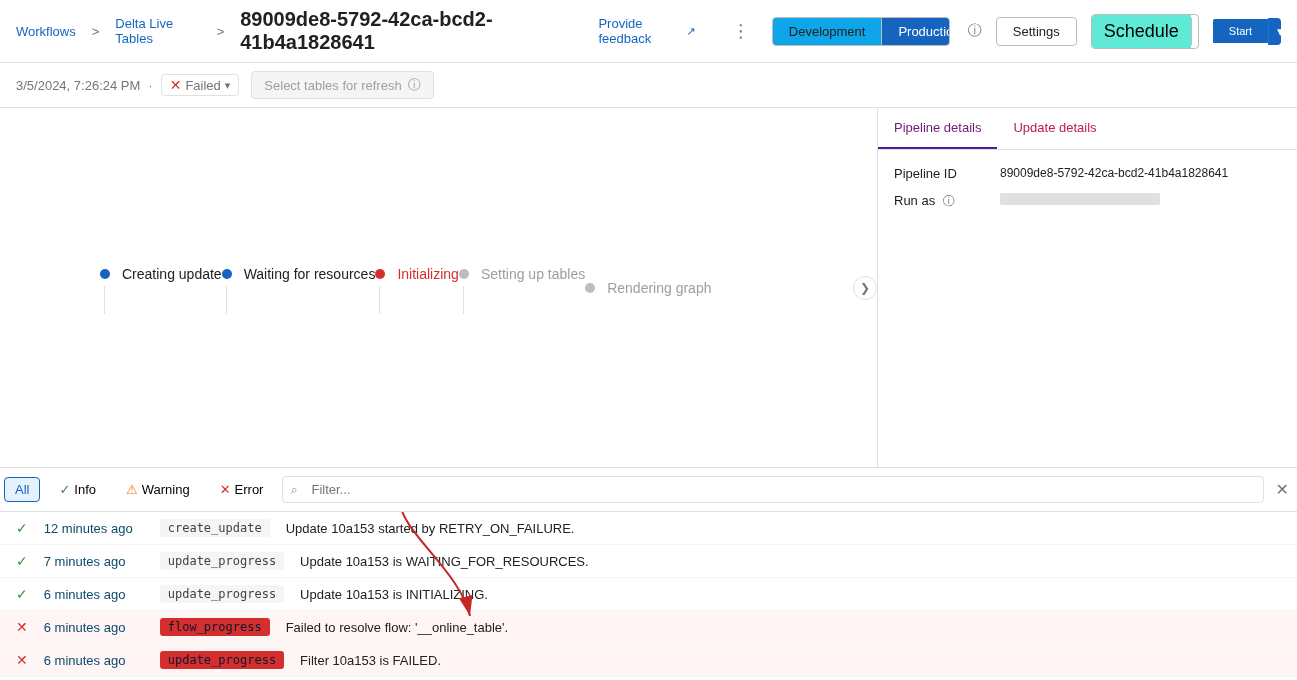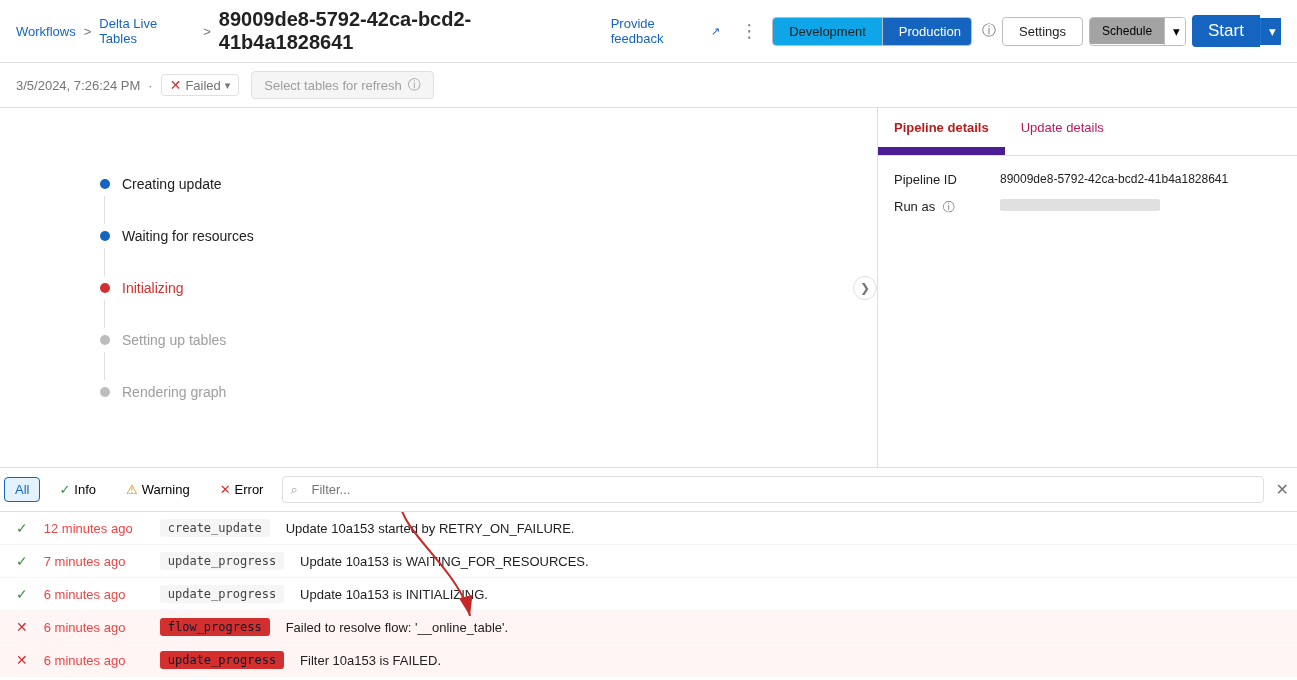--- a/index.html
+++ b/index.html
@@ -1,91 +1,91 @@
 <!DOCTYPE html>
 <html><head>
   <meta charset="utf-8">
   <style>
     * { box-sizing: border-box; margin: 0; padding: 0; }
     body { font-family: -apple-system, BlinkMacSystemFont, 'Segoe UI', sans-serif; font-size: 13px; color: #212121; background: #fff; width: 1297px; height: 680px; overflow: hidden; }
 
     
-    .top-nav { display: flex; align-items: center; padding: 8px 16px; border-bottom: 1px solid #e0e0e0; gap: 6px; }
+    .top-nav { display: flex; align-items: center; padding: 8px 16px; border-bottom: 1px solid #e0e0e0; gap: 14px; }
     .breadcrumb-item { color: #1565c0; cursor: pointer; font-size: 13px; }
     .breadcrumb-sep { color: #757575; font-size: 13px; margin: 0 2px; }
     .page-title { font-size: 20px; font-weight: 600; color: #212121; margin-right: 10px; }
     .feedback-link { color: #1565c0; font-size: 13px; cursor: pointer; display: flex; align-items: center; gap: 3px; }
     .spacer { flex: 1; }
     .kebab-btn { background: none; border: none; cursor: pointer; padding: 4px 8px; color: #757575; font-size: 18px; }
     .mode-buttons { display: flex; border: 1px solid #bdbdbd; border-radius: 4px; overflow: hidden; }
     .mode-btn { padding: 6px 16px; border: none; background: #0ea5e9; cursor: pointer; font-size: 13px; color: #212121; }
     .mode-btn.active { background: #1565c0; color: #fff; }
     .mode-btn-dev { border-right: 1px solid #bdbdbd; }
     .info-icon { color: #757575; margin-left: 4px; cursor: pointer; }
     .settings-btn { padding: 6px 16px; border: 1px solid #bdbdbd; border-radius: 4px; background: #fff; cursor: pointer; font-size: 13px; color: #212121; }
     .schedule-btn { display: flex; align-items: center; border: 1px solid #bdbdbd; border-radius: 4px; overflow: hidden; }
-    .schedule-label { padding: 6px 12px; background: #a3a3a3; border: none; cursor: pointer; font-size: 12px; }
+    .schedule-label { padding: 6px 12px; background: #5eead4; border: none; cursor: pointer; font-size: 18px; }
     .schedule-chevron { padding: 6px 8px; border-left: 1px solid #bdbdbd; background: #fff; border: none; border-left: 1px solid #bdbdbd; cursor: pointer; }
     .start-btn { display: flex; align-items: center; border-radius: 4px; overflow: hidden; }
-    .start-main { padding: 6px 16px; background: #1565c0; color: #fff; border: none; cursor: pointer; font-size: 17px; font-weight: 500; }
+    .start-main { padding: 6px 16px; background: #1565c0; color: #fff; border: none; cursor: pointer; font-size: 11px; font-weight: 500; }
     .start-chevron { padding: 6px 8px; background: #1565c0; color: #fff; border: none; border-left: 1px solid #1976d2; cursor: pointer; }
 
     
     .toolbar { display: flex; align-items: center; padding: 8px 16px; border-bottom: 1px solid #e0e0e0; gap: 12px; }
     .run-info { display: flex; align-items: center; gap: 8px; font-size: 13px; color: #757575; }
     .status-badge { display: flex; align-items: center; gap: 4px; padding: 2px 8px; border: 1px solid #e0e0e0; border-radius: 4px; cursor: pointer; background: #fff; }
     .status-icon-fail { color: #d32f2f; font-size: 14px; }
     .select-tables-btn { display: flex; align-items: center; gap: 6px; padding: 4px 12px; background: #f5f5f5; border: 1px solid #e0e0e0; border-radius: 4px; cursor: pointer; color: #9e9e9e; font-size: 13px; }
 
     
     .main-area { display: flex; height: calc(680px - 100px - 220px); border-bottom: 1px solid #e0e0e0; }
 
     
     .pipeline-steps { flex: 1; padding: 20px 40px; display: flex; flex-direction: column; justify-content: center; position: relative; }
     .step-dot { width: 10px; height: 10px; border-radius: 50%; flex-shrink: 0; }
     .step-dot.blue { background: #1565c0; }
     .step-dot.red { background: #d32f2f; }
     .step-dot.gray { background: #bdbdbd; }
-    .steps-container { display: flex; flex-direction: column; }
+    .steps-container { display: flex; flex-direction: row; align-items: center; }
     .step-row { display: flex; flex-direction: column; }
     .step-item { display: flex; align-items: center; gap: 12px; padding: 4px 0; }
     .step-label { font-size: 14px; }
     .step-label.active-red { color: #d32f2f; }
     .step-label.dim { color: #9e9e9e; }
     .step-label.normal { color: #212121; }
     .vert-line { width: 1px; height: 28px; background: #e0e0e0; margin-left: 4px; }
 
     
     .toggle-btn { position: absolute; right: 0; top: 50%; transform: translateY(-50%); width: 24px; height: 24px; border: 1px solid #e0e0e0; border-radius: 50%; background: #fff; cursor: pointer; display: flex; align-items: center; justify-content: center; color: #757575; font-size: 12px; }
 
     
     .details-panel { width: 420px; border-left: 1px solid #e0e0e0; padding: 0; }
     .details-tabs { display: flex; border-bottom: 1px solid #e0e0e0; }
     .detail-tab { padding: 12px 16px; font-size: 13px; cursor: pointer; border-bottom: 2px solid transparent; color: #be185d; }
-    .detail-tab.active { color: #b91c1c; border-bottom: 8px solid #4c1d95; font-weight: 700; }
+    .detail-tab.active { color: #701a75; border-bottom: 2px solid #4c1d95; font-weight: 400; }
     .details-content { padding: 16px; }
     .detail-row { display: flex; align-items: flex-start; margin-bottom: 12px; gap: 16px; }
     .detail-key { font-size: 13px; font-weight: 500; color: #212121; min-width: 90px; }
     .detail-val { font-size: 13px; color: #212121; display: flex; align-items: center; gap: 4px; }
     .redacted-bar { width: 160px; height: 12px; background: #e0e0e0; border-radius: 2px; }
 
     
     .log-area { height: 220px; display: flex; flex-direction: column; }
     .log-toolbar { display: flex; align-items: center; padding: 8px 4px; border-bottom: 1px solid #e0e0e0; gap: 8px; }
     .log-filter-btn { padding: 4px 10px; border-radius: 4px; border: 1px solid transparent; cursor: pointer; font-size: 13px; display: flex; align-items: center; gap: 4px; background: #fff; }
     .log-filter-btn.active { background: #e3f2fd; border-color: #1565c0; color: #1565c0; font-weight: 500; }
     .log-search { flex: 1; position: relative; }
     .log-search input { width: 100%; padding: 5px 10px 5px 28px; border: 1px solid #e0e0e0; border-radius: 4px; font-size: 13px; outline: none; }
     .log-search-icon { position: absolute; left: 8px; top: 50%; transform: translateY(-50%); color: #9e9e9e; font-size: 13px; }
     .close-log-btn { background: none; border: none; cursor: pointer; color: #757575; font-size: 16px; padding: 4px; }
     .log-table { flex: 1; overflow-y: auto; }
     .log-row { display: flex; align-items: center; padding: 7px 16px; border-bottom: 1px solid #f5f5f5; gap: 16px; }
     .log-row.error-row { background: #fff5f5; }
     .log-row.error-row2 { background: #fff5f5; }
-    .log-time { color: #ef4444; font-size: 13px; min-width: 100px; }
+    .log-time { color: #0c4a6e; font-size: 13px; min-width: 100px; }
     .log-tag { padding: 2px 8px; border-radius: 3px; font-size: 12px; background: #f5f5f5; color: #424242; font-family: monospace; min-width: 100px; }
     .log-tag.error-tag { background: #d32f2f; color: #0f172a; }
     .log-msg { font-size: 13px; color: #212121; flex: 1; }
     .log-msg.error-msg { font-weight: 500; }
     .log-status-icon { font-size: 14px; }
     .success-icon { color: #388e3c; }
     .error-icon { color: #d32f2f; }
   </style>
 </head>
 <body>

